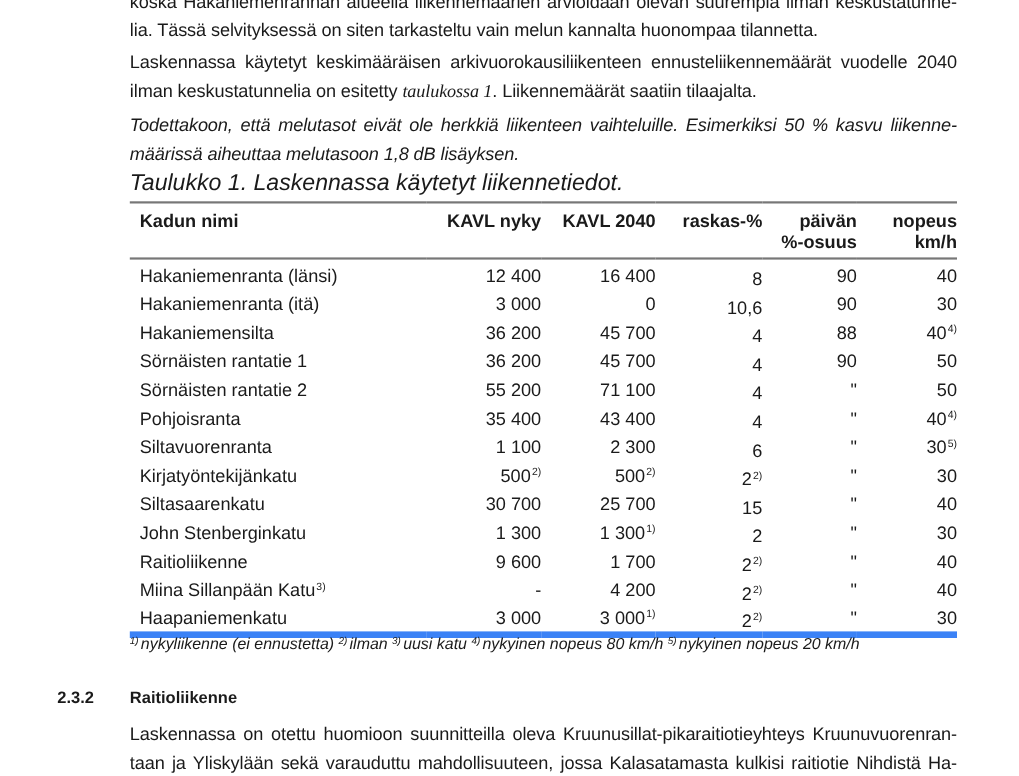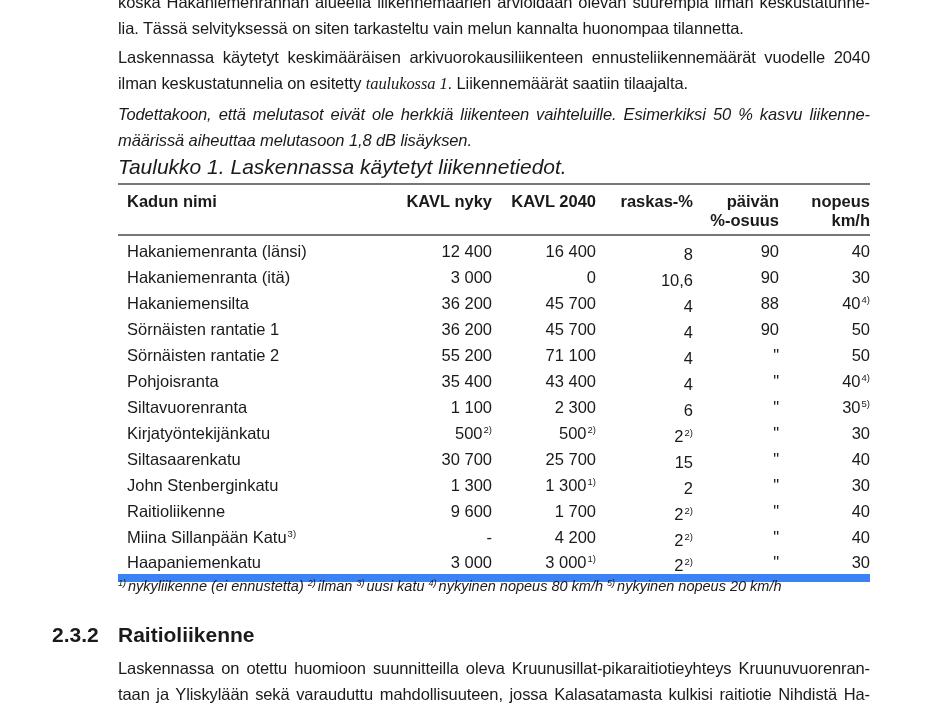--- a/index.html
+++ b/index.html
@@ -87,21 +87,21 @@
     }
     table.traffic td {
       text-align: right;
       height: 26px;
       padding: 0;
       white-space: nowrap;
       vertical-align: middle;
       line-height: 20px;
     }
     table.traffic tbody tr:last-child td {
-      border-bottom: 8px solid #3b82f6;
+      border-bottom: 6px solid #3b82f6;
       height: 24px;
     }
     table.traffic tbody tr:first-child td {
       padding-top: 2px;
     }
     col.c-name { width: 270px; }
     col.c-nyky { width: 104px; }
     col.c-2040 { width: 104px; }
     col.c-raskas { width: 97px; }
     col.c-paiva { width: 86px; }
@@ -131,21 +131,21 @@
       vertical-align: 5px;
       margin-left: 0;
       margin-right: 2px;
     }
 
     .section-heading {
       position: absolute;
       left: 52px;
       top: 624px;
       font-weight: bold;
-      font-size: 21px;
+      font-size: 15px;
       line-height: 22px;
       margin: 0;
       white-space: nowrap;
     }
     .section-heading .num {
       display: inline-block;
       width: 66px;
     }
   </style>
 </head>

